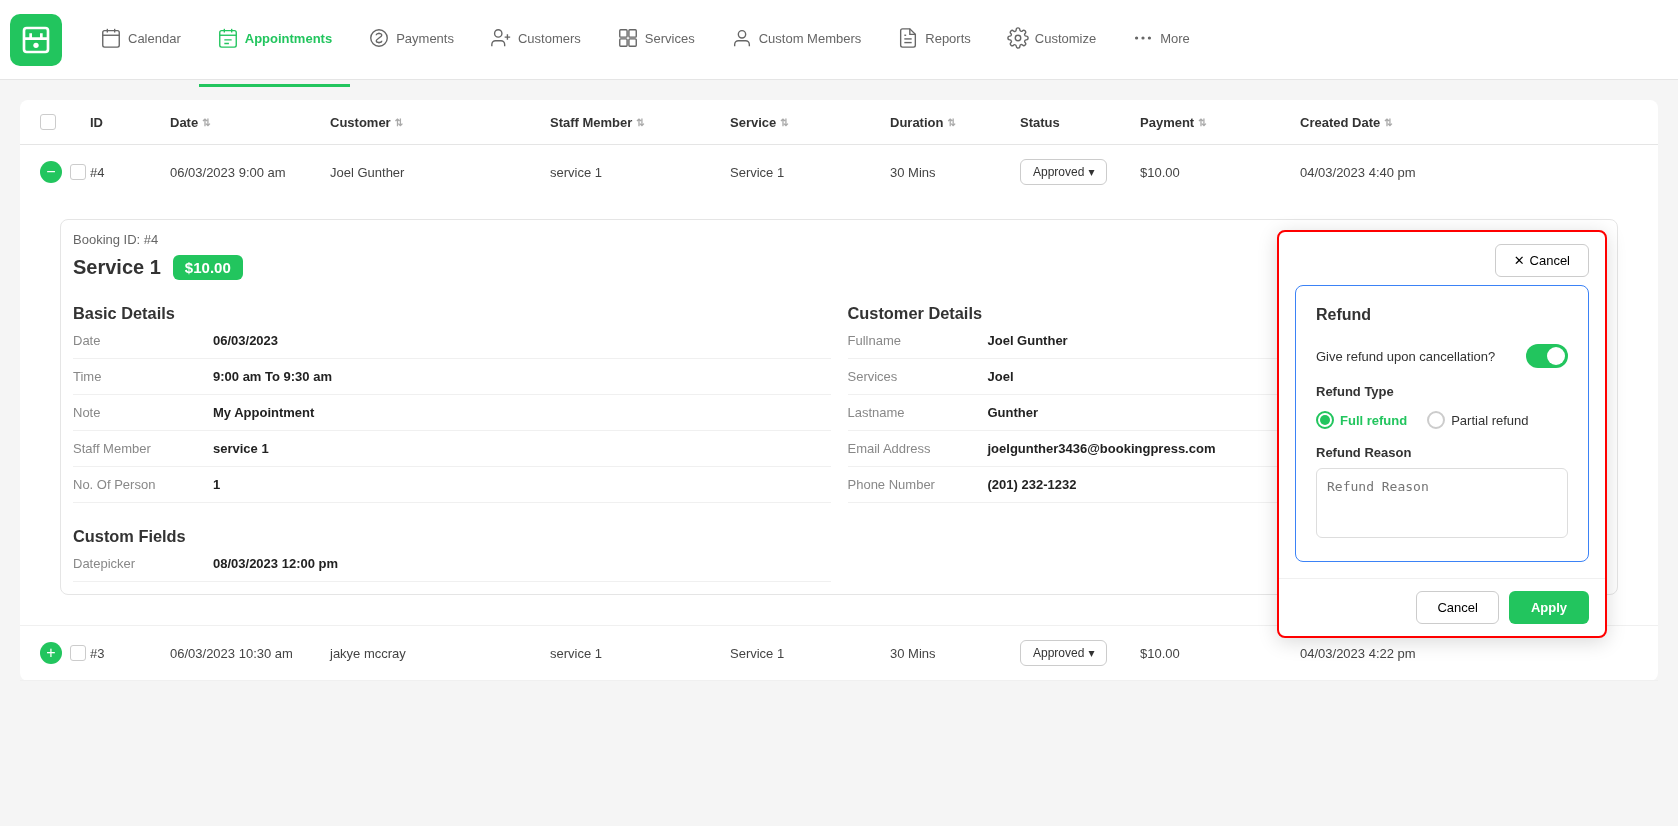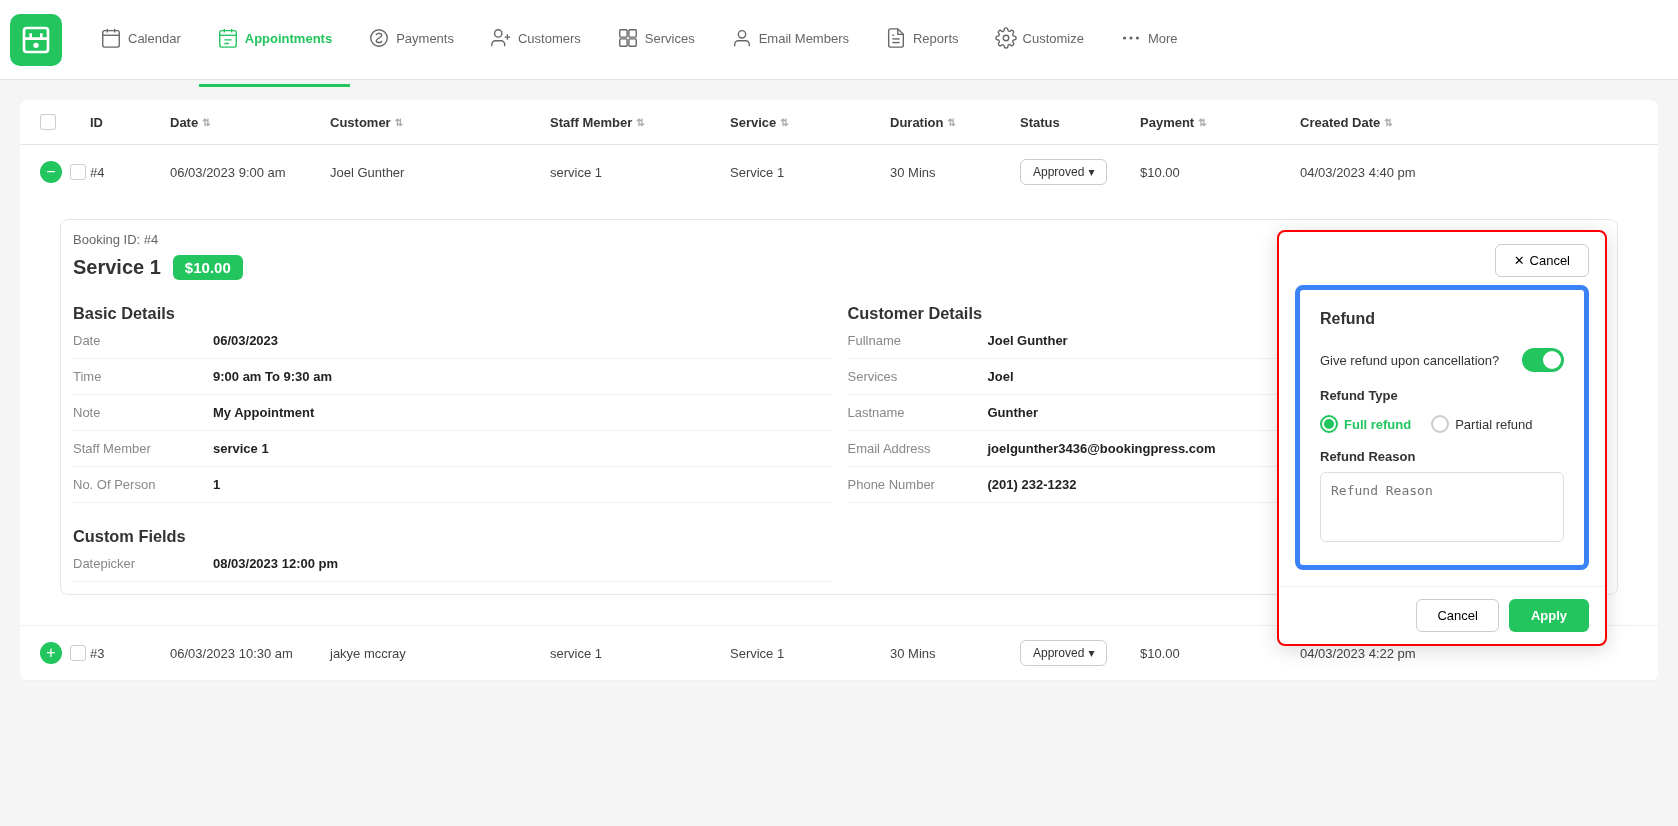--- a/index.html
+++ b/index.html
@@ -36,21 +36,21 @@
 
     .detail-columns { display: grid; grid-template-columns: 1fr 1fr; gap: 17px; }
     .detail-row { display: flex; padding: 10px 0; border-bottom: 1px solid #f0f0f0; font-size: 13px; }
     .detail-row .label { color: #888; width: 140px; flex-shrink: 0; }
     .detail-row .value { font-weight: 600; color: #222; }
 
     
     .refund-overlay { position: absolute; top: 10px; right: 10px; width: 330px; background: #fff; border: 2.5px solid red; border-radius: 8px; box-shadow: 0 4px 20px rgba(0,0,0,0.15); z-index: 10; }
     .cancel-btn-row { display: flex; justify-content: flex-end; padding: 12px 16px 8px; }
     .cancel-btn { border: 1px solid #ccc; background: #fff; padding: 8px 18px; border-radius: 6px; cursor: pointer; font-size: 13px; display: flex; align-items: center; gap: 5px; }
-    .refund-card { background: #fff; border: 5px solid #3b82f6; border-radius: 8px; margin: 0 16px 16px; padding: 20px; }
+    .refund-card { background: #fff; border: 1px solid #3b82f6; border-radius: 8px; margin: 0 16px 16px; padding: 20px; }
     .refund-title { font-size: 16px; font-weight: 700; margin-bottom: 20px; }
     .refund-row { display: flex; align-items: center; justify-content: space-between; margin-bottom: 16px; font-size: 13px; }
     .toggle { width: 42px; height: 24px; background: #22c55e; border-radius: 12px; position: relative; cursor: pointer; }
     .toggle::after { content: ''; position: absolute; width: 18px; height: 18px; background: #fff; border-radius: 50%; top: 3px; right: 3px; }
     .refund-type-label { font-size: 13px; font-weight: 600; margin-bottom: 12px; }
     .radio-group { display: flex; gap: 20px; margin-bottom: 16px; align-items: center; }
     .radio-option { display: flex; align-items: center; gap: 6px; font-size: 13px; cursor: pointer; }
     .radio-circle { width: 18px; height: 18px; border-radius: 50%; border: 2px solid #22c55e; display: flex; align-items: center; justify-content: center; }
     .radio-circle.selected::after { content: ''; width: 10px; height: 10px; background: #22c55e; border-radius: 50%; display: block; }
     .radio-circle.empty { border: 2px solid #ccc; }
@@ -116,21 +116,21 @@
           <rect x="3" y="13" width="8" height="8" rx="1"></rect>
           <rect x="13" y="13" width="8" height="8" rx="1"></rect>
         </svg>
       <span>Services</span>
     </div>
     <div class="nav-item">
       <svg viewBox="0 0 24 24" fill="none" stroke="currentColor" stroke-width="1.5">
           <circle cx="12" cy="8" r="4"></circle>
           <path d="M4 21v-2a4 4 0 0 1 4-4h8a4 4 0 0 1 4 4v2"></path>
         </svg>
-      <span>Email Members</span>
+      <span>Custom Members</span>
     </div>
     <div class="nav-item">
       <svg viewBox="0 0 24 24" fill="none" stroke="currentColor" stroke-width="1.5">
           <path d="M14 2H6a2 2 0 0 0-2 2v16a2 2 0 0 0 2 2h12a2 2 0 0 0 2-2V8z"></path>
           <polyline points="14 2 14 8 20 8"></polyline>
           <line x1="16" y1="13" x2="8" y2="13"></line>
           <line x1="16" y1="17" x2="8" y2="17"></line>
           <polyline points="10 9 9 9 8 9"></polyline>
         </svg>
       <span>Reports</span>

